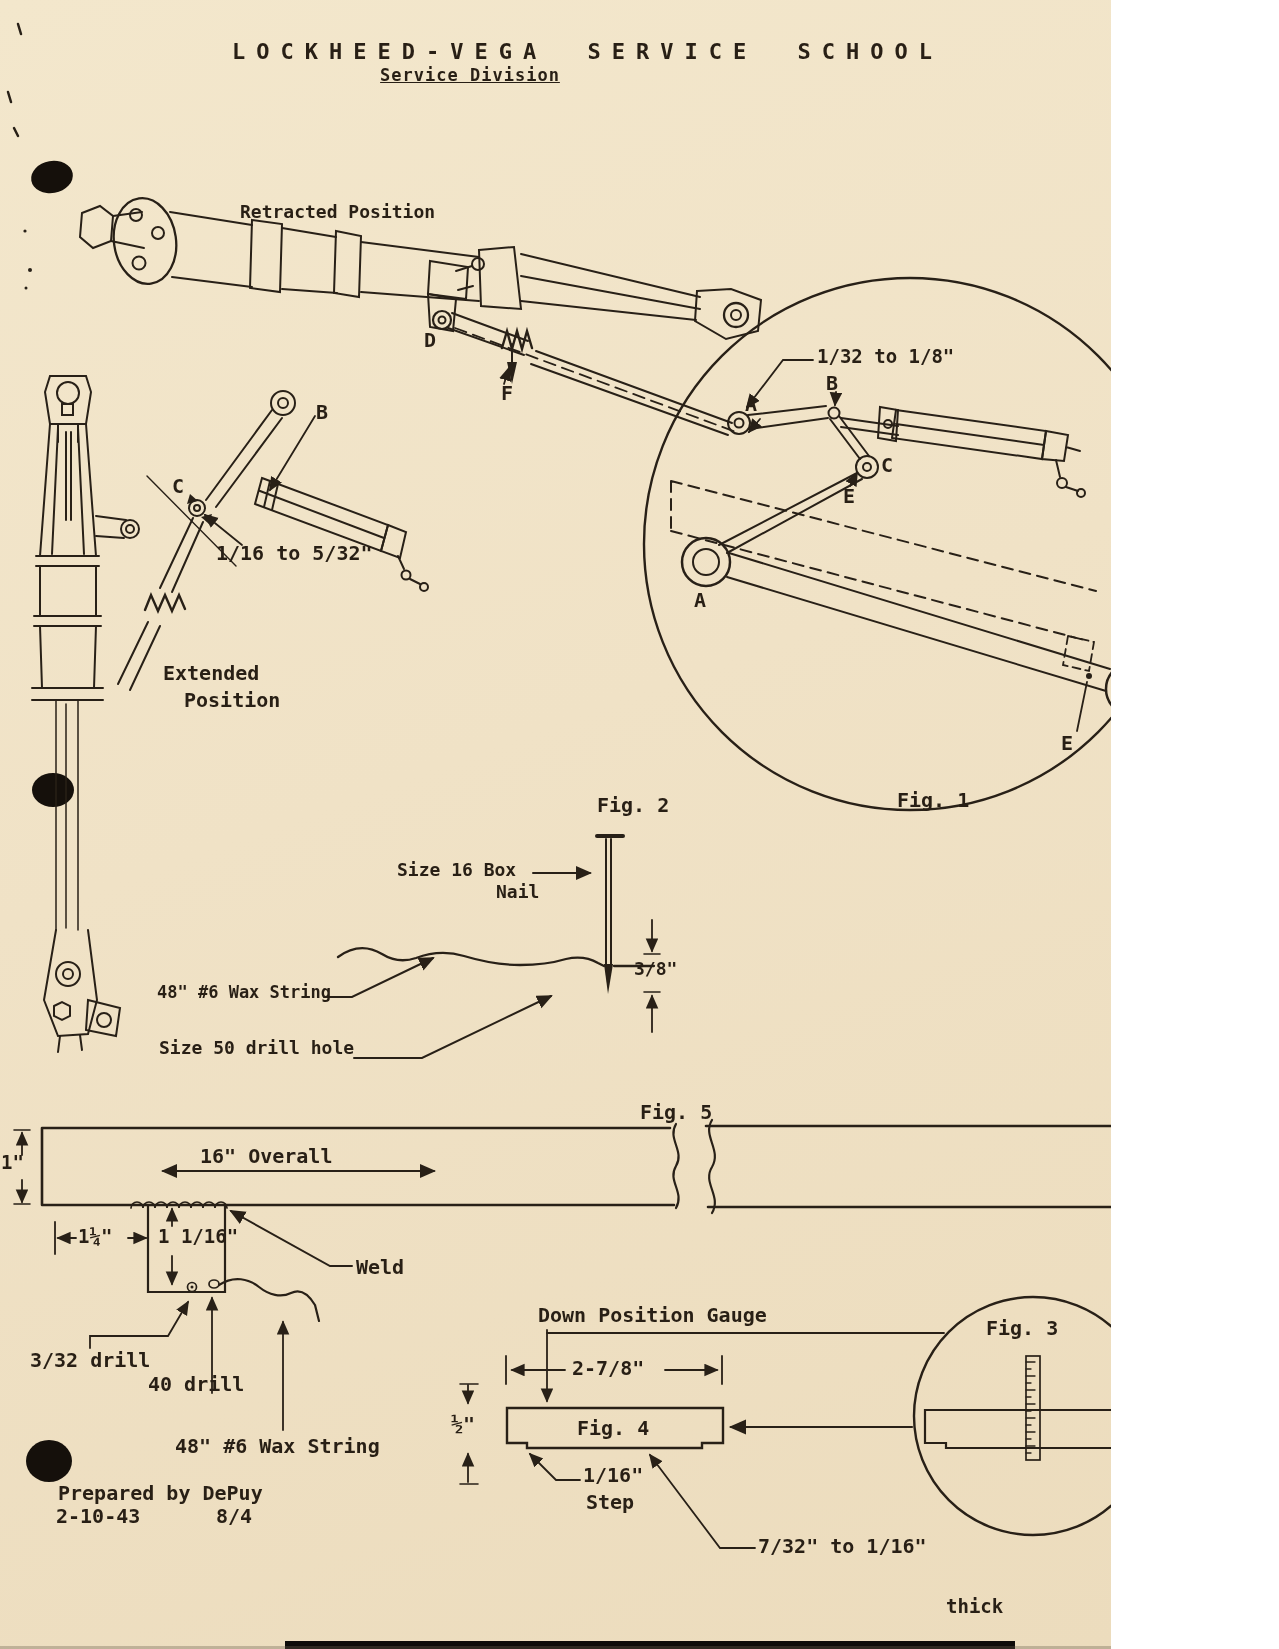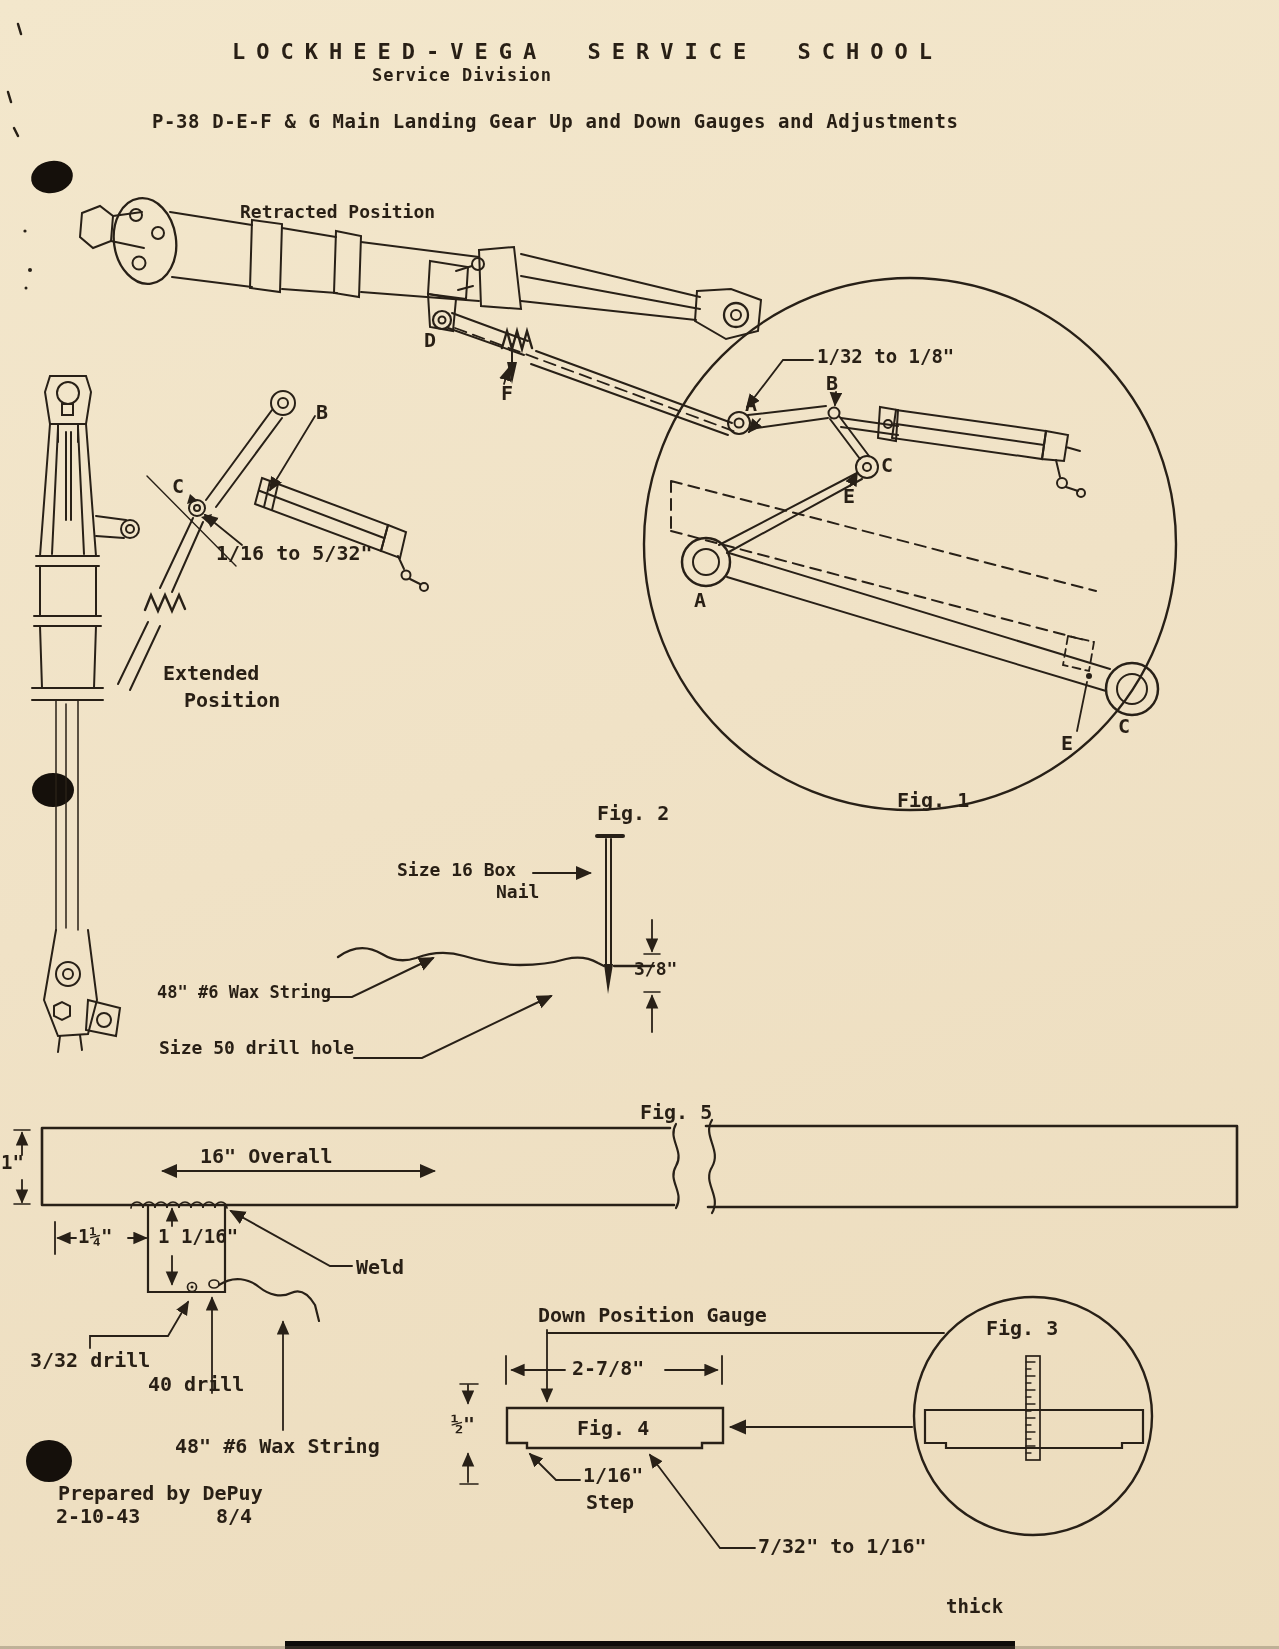--- a/index.html
+++ b/index.html
@@ -1,36 +1,36 @@
 <!DOCTYPE html>
 <html><head>
 <meta charset="utf-8">
 <style>
   html,body{margin:0;padding:0;}
   #page{
     position:relative;
-    width:1279px;height:1649px;
+    width:1111px;height:1649px;
     background:linear-gradient(160deg,#f3e7cc 0%,#f0e2c6 45%,#ecdcbd 100%);
     overflow:hidden;
     font-family:"DejaVu Sans Mono", monospace;
   }
   .lbl{
     position:absolute;
     font:700 19px "DejaVu Sans Mono", monospace;
     color:#281f15;
     white-space:nowrap;
     line-height:1.05;
   } .f17{font-size:17px;} .f18{font-size:18px;}
   .f20{font-size:20px;}
   .caption{font-size:20px;}
   #school-title{
     left:165px;top:40px;width:845px;text-align:center;
     font-size:22px;letter-spacing:11px;word-spacing:16px;
   }
-  #division{left:312px;top:67px;width:300px;text-align:center;font-size:17px;letter-spacing:1px;}
+  #division{left:320px;top:67px;width:300px;text-align:center;font-size:17px;letter-spacing:1px;text-decoration:underline;}
   #doc-title{left:152px;top:112px;font-size:19px;letter-spacing:0.6px;}
   #template-label{letter-spacing:0.5px;}
   svg{position:absolute;left:0;top:0;}
   .pt{font-size:20px;}
 </style>
 </head>
 <body>
 
 <div id="page">
 
@@ -225,21 +225,20 @@
         <circle cx="1033" cy="1416" r="119" stroke-width="2.4"></circle>
         <path d="M925,1410 H1143 V1443 H1122 V1448 H946 V1443 H925 Z" stroke-width="2.2"></path>
         <rect x="1026" y="1356" width="14" height="104" stroke-width="1.7"></rect>
         <path d="M1026,1362 h9 M1026,1369 h5 M1026,1376 h9 M1026,1383 h5 M1026,1390 h9 M1026,1397 h5 M1026,1404 h9 M1026,1411 h5 M1026,1418 h9 M1026,1425 h5 M1026,1432 h9 M1026,1439 h5 M1026,1446 h9 M1026,1453 h5" stroke-width="1.3"></path>
       </g>
     </g>
   </svg>
 
   <div class="lbl" id="school-title">LOCKHEED-VEGA SERVICE SCHOOL</div>
   <div class="lbl" id="division">Service Division</div>
-  <div class="lbl" id="doc-title">P-38 D-E-F &amp; G Main Landing Gear Up and Down Gauges and Adjustments</div>
 
   <div class="lbl f18" style="left:240px;top:203px;">Retracted Position</div>
   <div class="lbl pt" style="left:424px;top:330px;">D</div>
   <div class="lbl pt" style="left:501px;top:383px;">F</div>
 
   <div class="lbl" style="left:817px;top:347px;">1/32 to 1/8"</div>
   <div class="lbl pt" style="left:745px;top:394px;">A</div>
   <div class="lbl pt" style="left:826px;top:373px;">B</div>
   <div class="lbl pt" style="left:881px;top:455px;">C</div>
   <div class="lbl pt" style="left:843px;top:486px;">E</div>
@@ -247,21 +246,21 @@
   <div class="lbl pt" style="left:1118px;top:716px;">C</div>
   <div class="lbl pt" style="left:1061px;top:733px;">E</div>
   <div class="lbl caption" style="left:897px;top:790px;">Fig. 1</div>
 
   <div class="lbl pt" style="left:316px;top:402px;">B</div>
   <div class="lbl pt" style="left:172px;top:476px;">C</div>
   <div class="lbl f20" style="left:216px;top:543px;">1/16 to 5/32"</div>
   <div class="lbl f20" style="left:163px;top:663px;">Extended</div>
   <div class="lbl f20" style="left:184px;top:690px;">Position</div>
 
-  <div class="lbl caption" style="left:597px;top:795px;margin-top:8px;">Fig. 2</div>
+  <div class="lbl caption" style="left:597px;top:795px;">Fig. 2</div>
   <div class="lbl f18" style="left:397px;top:861px;">Size 16 Box</div>
   <div class="lbl f18" style="left:496px;top:883px;">Nail</div>
   <div class="lbl f18" style="left:634px;top:960px;">3/8"</div>
   <div class="lbl f17" style="left:157px;top:984px;">48" #6 Wax String</div>
   <div class="lbl f18" style="left:159px;top:1039px;">Size 50 drill hole</div>
 
   <div class="lbl caption" style="left:640px;top:1102px;text-align:center;">Fig. 5</div>
   <div class="lbl f20" style="left:200px;top:1146px;">16" Overall</div>
   <div class="lbl" style="left:1px;top:1153px;">1"</div>
   <div class="lbl" style="left:78px;top:1227px;">1¼"</div>

